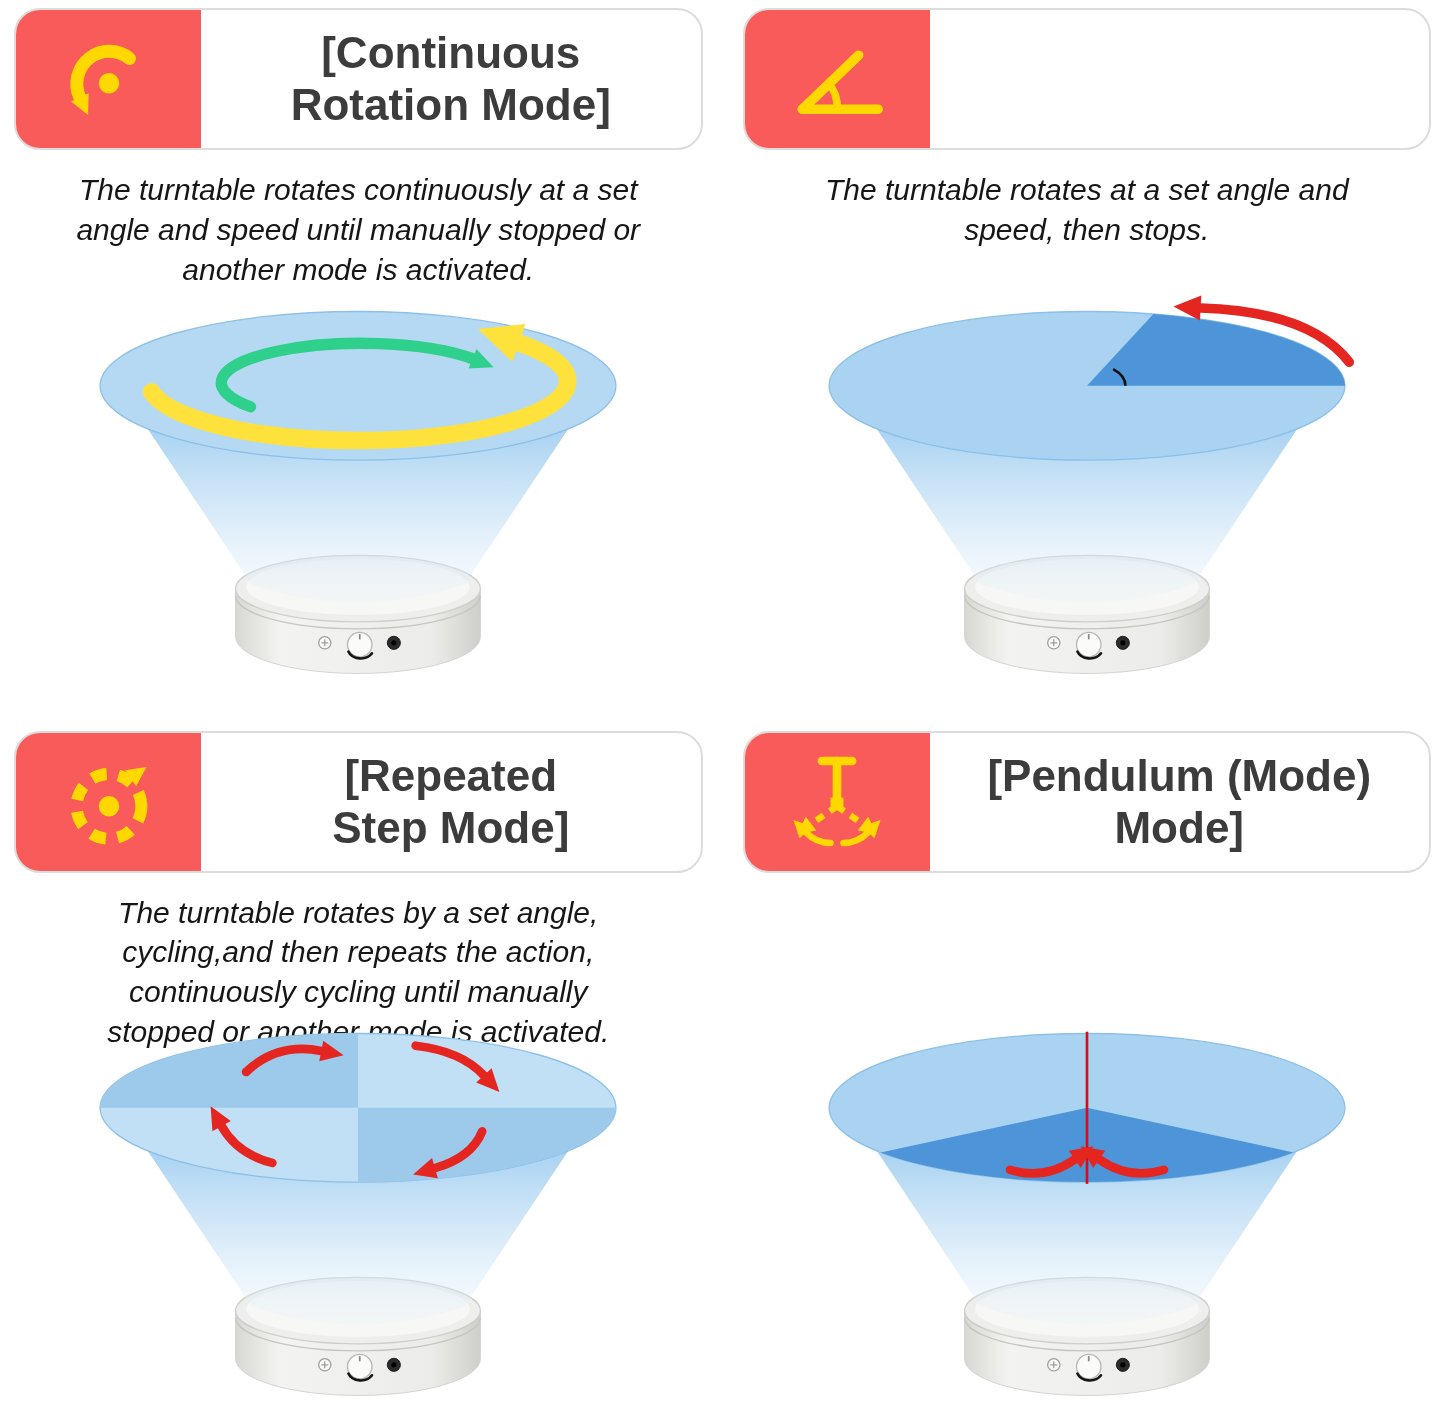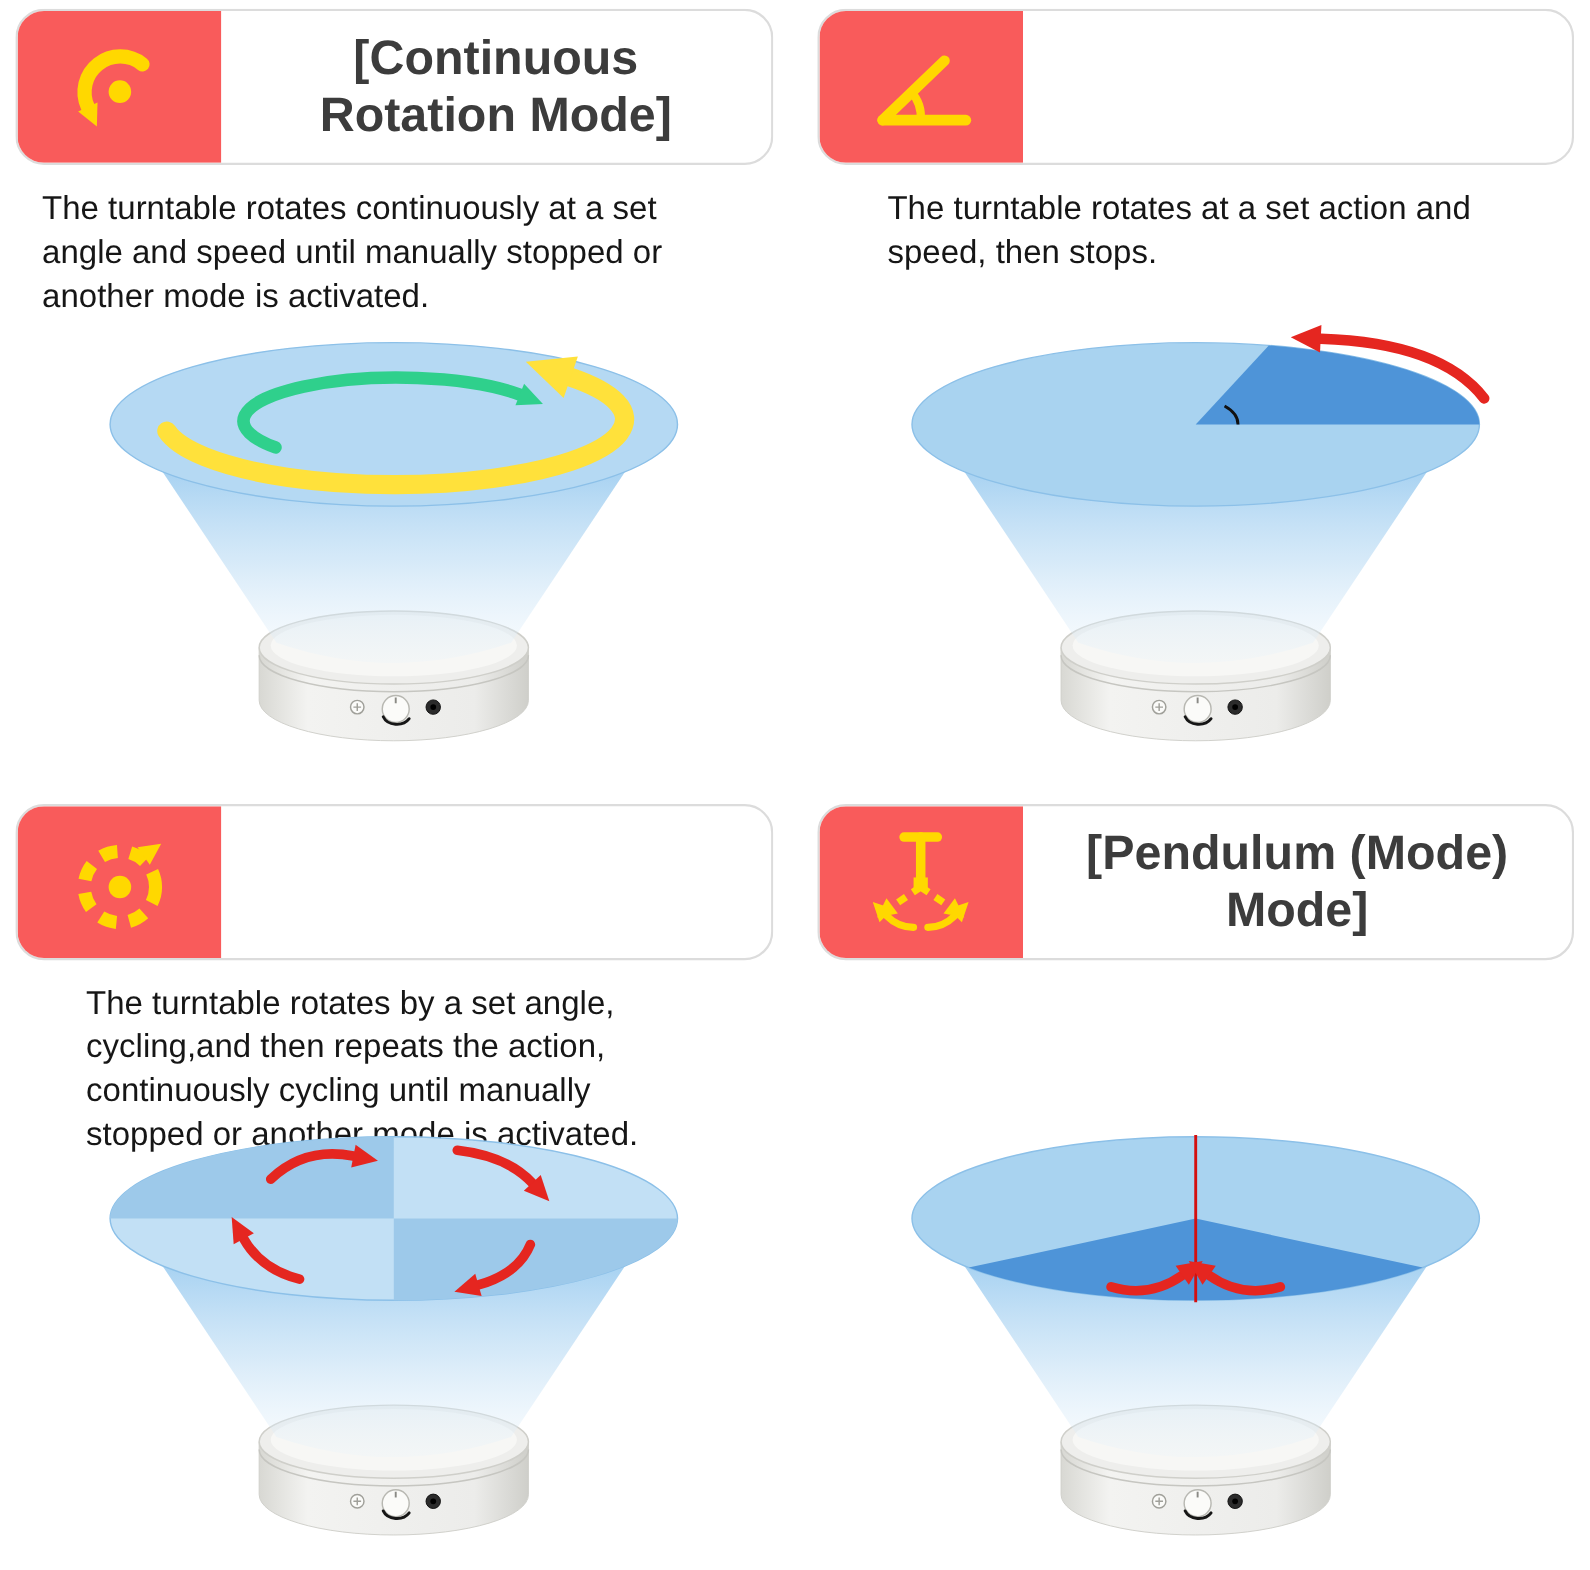--- a/index.html
+++ b/index.html
@@ -35,21 +35,21 @@
     display:flex;align-items:center;justify-content:center;
   }
   .icon-box svg{width:108px;height:108px;}
   .mode-title{
     flex:1;display:flex;align-items:center;justify-content:center;
     font-size:44px;font-weight:bold;color:var(--title-gray,#3c3c3c);
     text-align:center;line-height:1.18;padding:0 16px;white-space:pre-line;
   }
   .mode-desc{
     font-size:30px;color:var(--text-black,#161616);
-    text-align:left;line-height:1.33;margin:20px auto 0 auto;
+    text-align:center;line-height:1.33;margin:20px auto 0 auto;font-style:italic;
   }
   .d1{max-width:640px;}
   .d2{max-width:560px;}
   .d3{max-width:560px;}
   .d4{max-width:655px;}
   .illustration{
     flex:1 1 auto;width:100%;min-height:0;
     display:flex;align-items:flex-end;justify-content:center;
   }
   .illustration svg{width:612px;height:auto;display:block;}
@@ -121,21 +121,21 @@
   <section class="panel">
     <div class="mode-header">
       <div class="icon-box">
         <svg viewBox="0 0 100 100">
           <path d="M18,78 L88,78" stroke="#ffd800" stroke-width="9" stroke-linecap="round" fill="none"></path>
           <path d="M18,78 L70,28" stroke="#ffd800" stroke-width="9" stroke-linecap="round" fill="none"></path>
           <path d="M50,78 A 32,32 0 0 0 42,54" stroke="#ffd800" stroke-width="7" fill="none" stroke-linecap="round"></path>
         </svg>
       </div>
     </div>
-    <p class="mode-desc d2">The turntable rotates at a set action and speed, then stops.</p>
+    <p class="mode-desc d2">The turntable rotates at a set angle and speed, then stops.</p>
     <div class="illustration">
       <svg viewBox="0 0 700 470">
         <defs>
           <linearGradient id="cg2" x1="0" y1="0" x2="0" y2="1">
             <stop offset="0%" stop-color="#8ec5ee" stop-opacity="0.95"></stop>
             <stop offset="55%" stop-color="#bcdcf4" stop-opacity="0.6"></stop>
             <stop offset="100%" stop-color="#e8f3fb" stop-opacity="0.25"></stop>
           </linearGradient>
           <linearGradient id="bgr2" x1="0" y1="0" x2="1" y2="0">
             <stop offset="0%" stop-color="#d8d8d3"></stop>
@@ -177,20 +177,22 @@
       <div class="icon-box">
         <svg viewBox="0 0 100 100">
           <defs>
               <path id="iah3" d="M0,-9 L18,0 L0,9 Z"></path>
             </defs>
           <circle cx="50" cy="54" r="30" fill="none" stroke="#ffd800" stroke-width="11" stroke-dasharray="14 11"></circle>
           <use href="#iah3" transform="translate(70,28) rotate(-35)" fill="#ffd800"></use>
           <circle cx="50" cy="54" r="9.5" fill="#ffd800"></circle>
         </svg>
       </div>
+      <div class="mode-title">[Repeated
+Step Mode]</div>
     </div>
     <p class="mode-desc d3">The turntable rotates by a set angle, cycling,and then repeats the action, continuously cycling until manually stopped or another mode is activated.</p>
     <div class="illustration">
       <svg viewBox="0 0 700 470">
         <defs>
           <linearGradient id="cg3" x1="0" y1="0" x2="0" y2="1">
             <stop offset="0%" stop-color="#8ec5ee" stop-opacity="0.95"></stop>
             <stop offset="55%" stop-color="#bcdcf4" stop-opacity="0.6"></stop>
             <stop offset="100%" stop-color="#e8f3fb" stop-opacity="0.25"></stop>
           </linearGradient>

